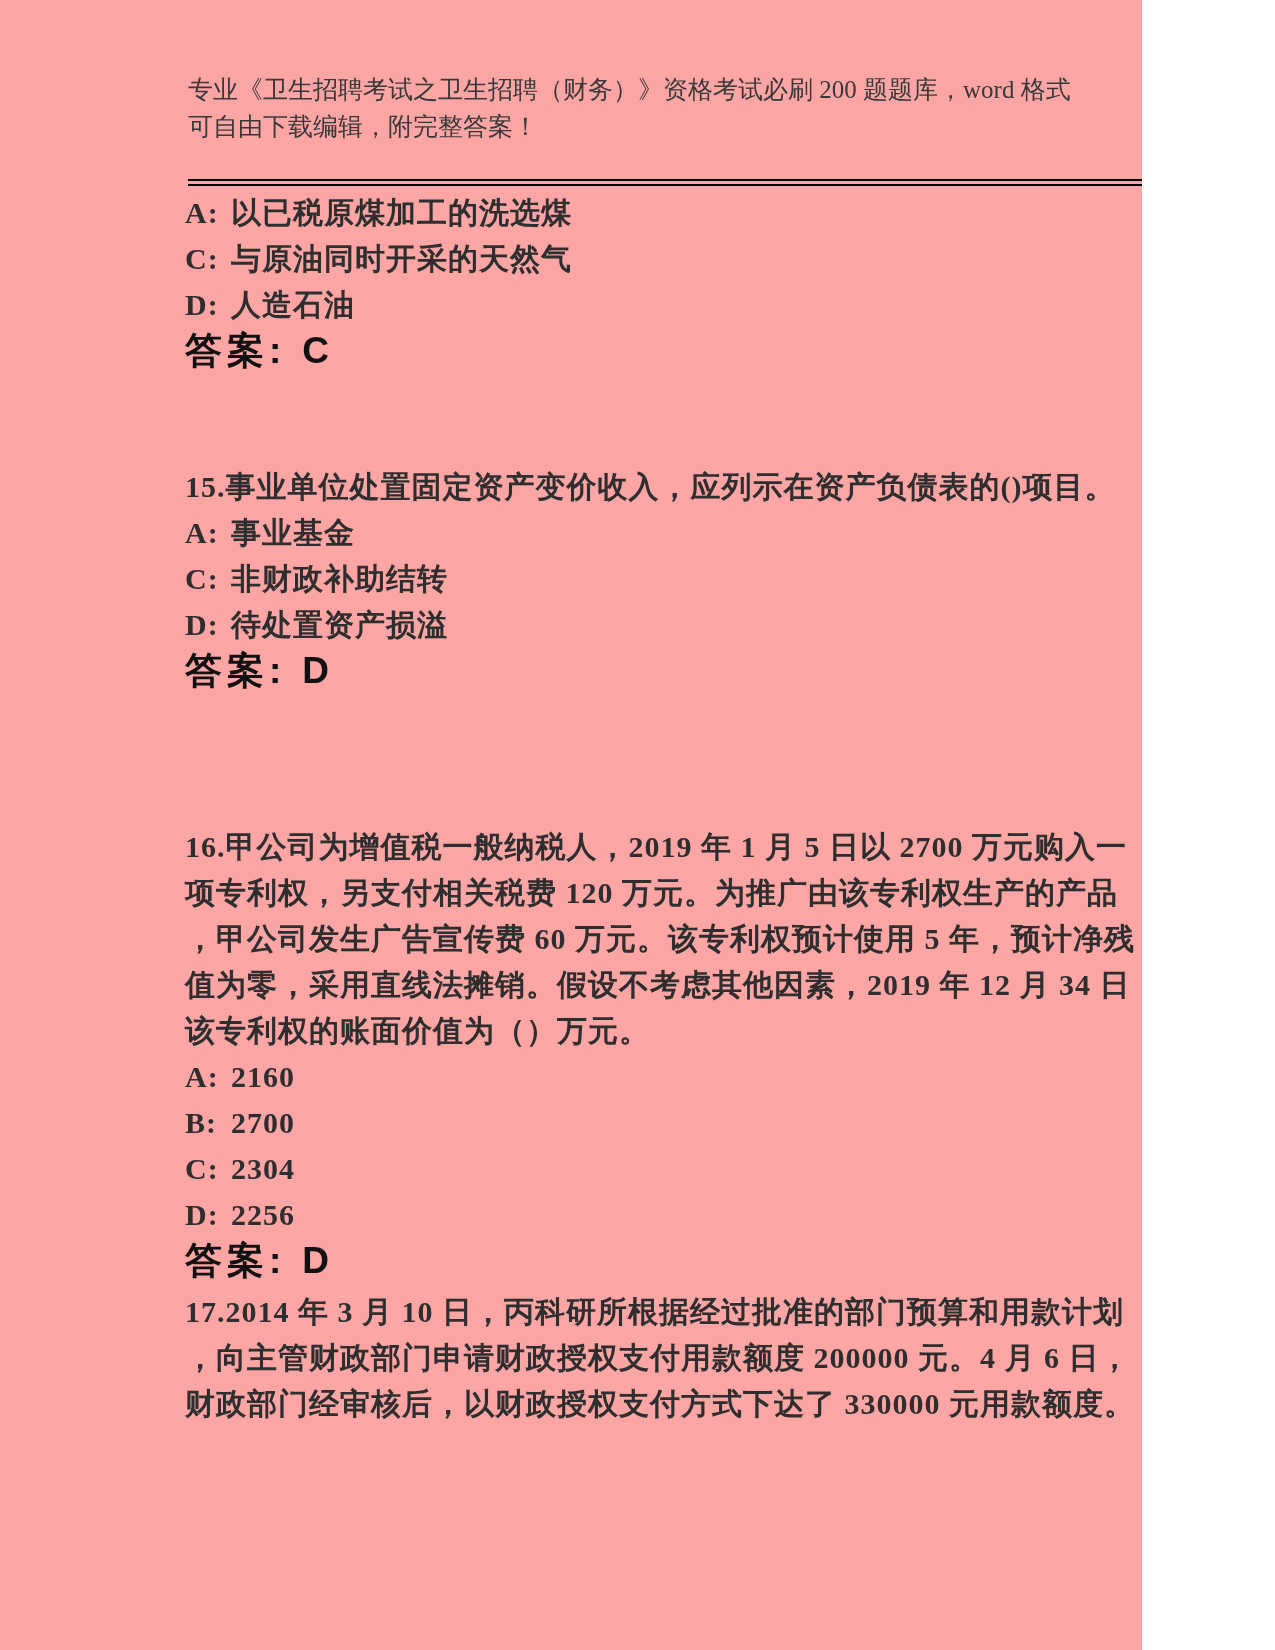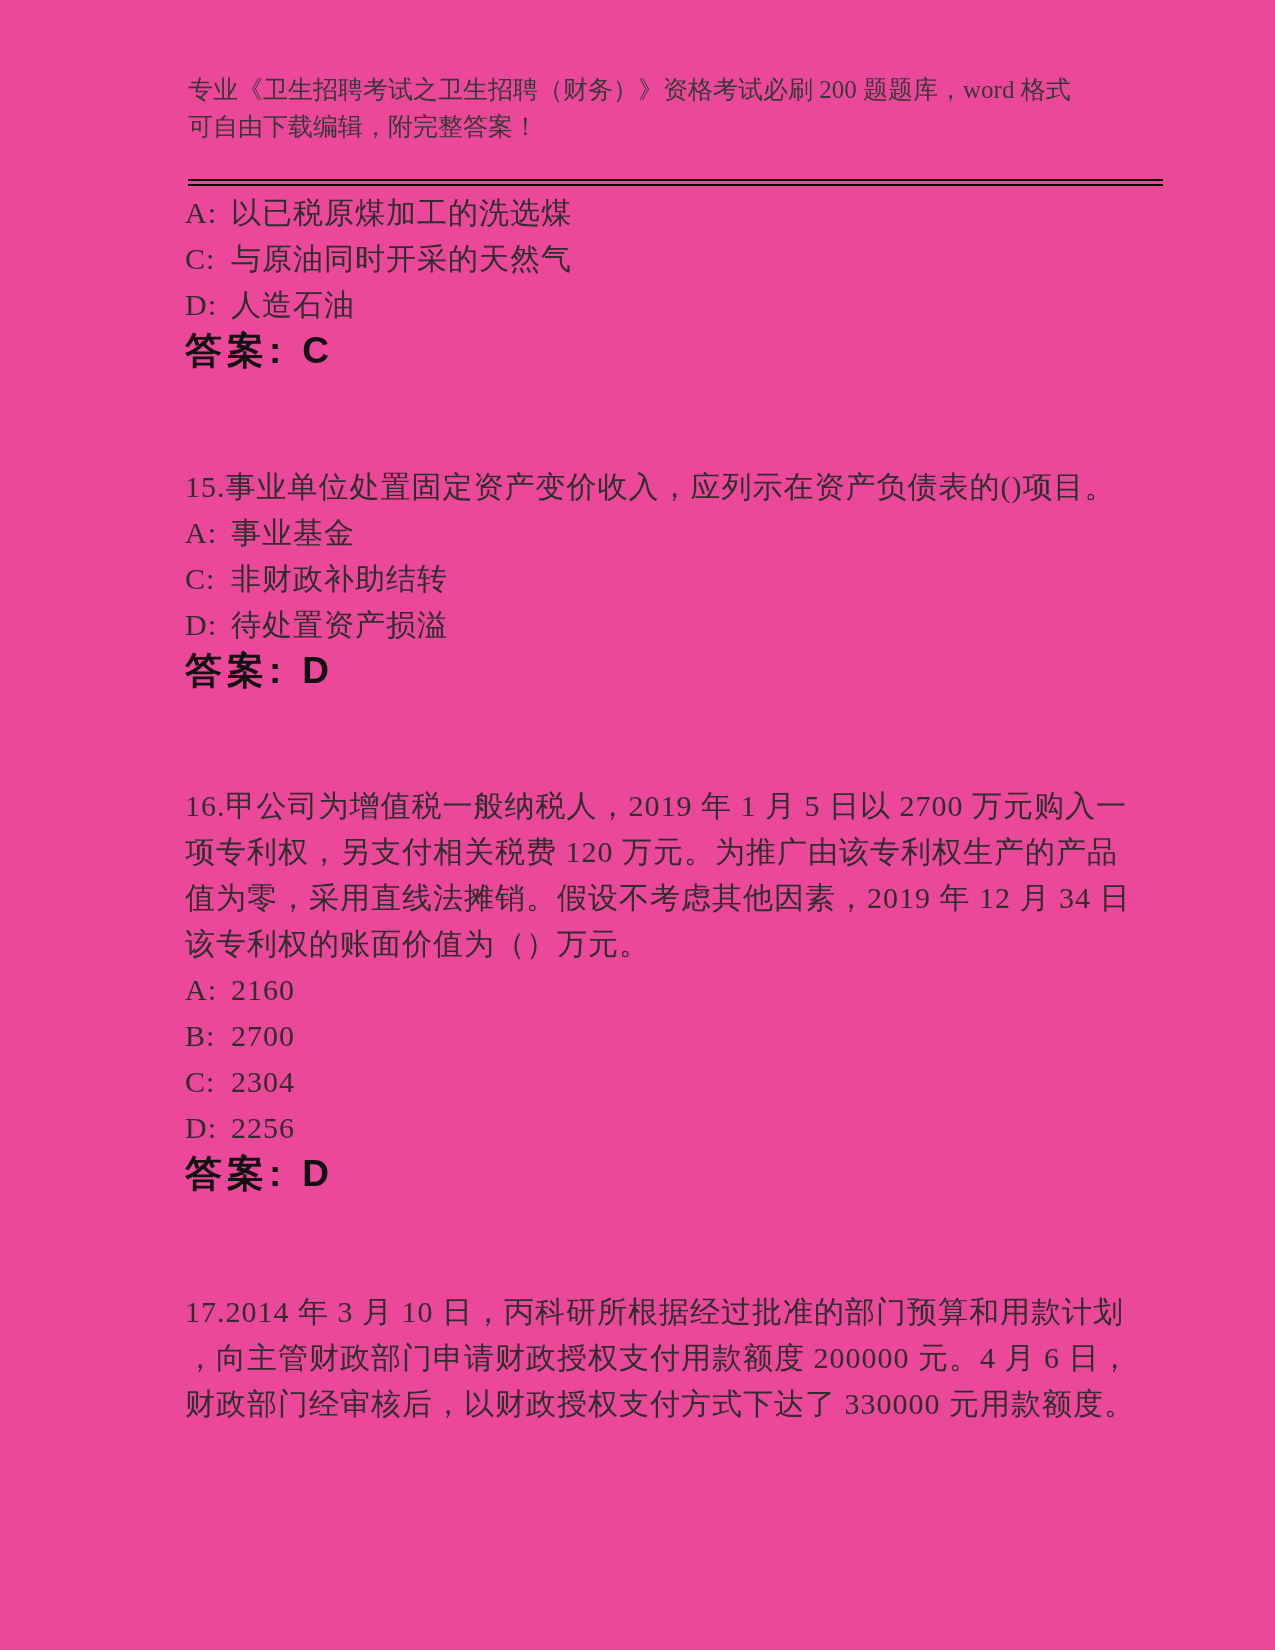--- a/index.html
+++ b/index.html
@@ -2,23 +2,23 @@
 <html><head>
 <meta charset="utf-8">
 <style>
   html, body {
     margin: 0;
     padding: 0;
     background: #ffffff;
   }
   .page {
     position: relative;
-    width: 1275px;
+    width: 1142px;
     height: 1650px;
-    background: #ec4899;
+    background: #fca5a5;
     overflow: hidden;
     font-family: "Liberation Serif", "DejaVu Serif", serif;
     color: #2e2e2e;
   }
   .doc-header {
     position: absolute;
     left: 188px;
     top: 71px;
     width: 930px;
     font-size: 25px;
@@ -41,24 +41,25 @@
   .block {
     position: absolute;
     left: 185px;
     width: 935px;
     font-size: 30px;
     line-height: 46px;
     letter-spacing: 1px;
   }
   .block-q14 { top: 190px; }
   .block-q15 { top: 464px; }
-  .block-q16 { top: 783px; }
+  .block-q16 { top: 824px; }
   .block-q17 { top: 1289px; }
   .line {
     white-space: nowrap;
+    font-weight: bold;
   }
   .opt-label {
     display: inline-block;
     min-width: 46px;
   }
   .answer-line {
     font-family: "Liberation Sans", "DejaVu Sans", sans-serif;
     font-weight: bold;
     font-size: 37px;
     color: #111111;
@@ -92,20 +93,21 @@
     <div class="line">15.事业单位处置固定资产变价收入，应列示在资产负债表的()项目。</div>
     <div class="line"><span class="opt-label">A:</span><span>事业基金</span></div>
     <div class="line"><span class="opt-label">C:</span><span>非财政补助结转</span></div>
     <div class="line"><span class="opt-label">D:</span><span>待处置资产损溢</span></div>
     <div class="line answer-line"><span>答案:</span><span class="ans-value">D</span></div>
   </div>
 
   <div class="block block-q16">
     <div class="line">16.甲公司为增值税一般纳税人，2019 年 1 月 5 日以 2700 万元购入一</div>
     <div class="line">项专利权，另支付相关税费 120 万元。为推广由该专利权生产的产品</div>
+    <div class="line">，甲公司发生广告宣传费 60 万元。该专利权预计使用 5 年，预计净残</div>
     <div class="line">值为零，采用直线法摊销。假设不考虑其他因素，2019 年 12 月 34 日</div>
     <div class="line">该专利权的账面价值为（）万元。</div>
     <div class="line"><span class="opt-label">A:</span><span>2160</span></div>
     <div class="line"><span class="opt-label">B:</span><span>2700</span></div>
     <div class="line"><span class="opt-label">C:</span><span>2304</span></div>
     <div class="line"><span class="opt-label">D:</span><span>2256</span></div>
     <div class="line answer-line"><span>答案:</span><span class="ans-value">D</span></div>
   </div>
 
   <div class="block block-q17">

